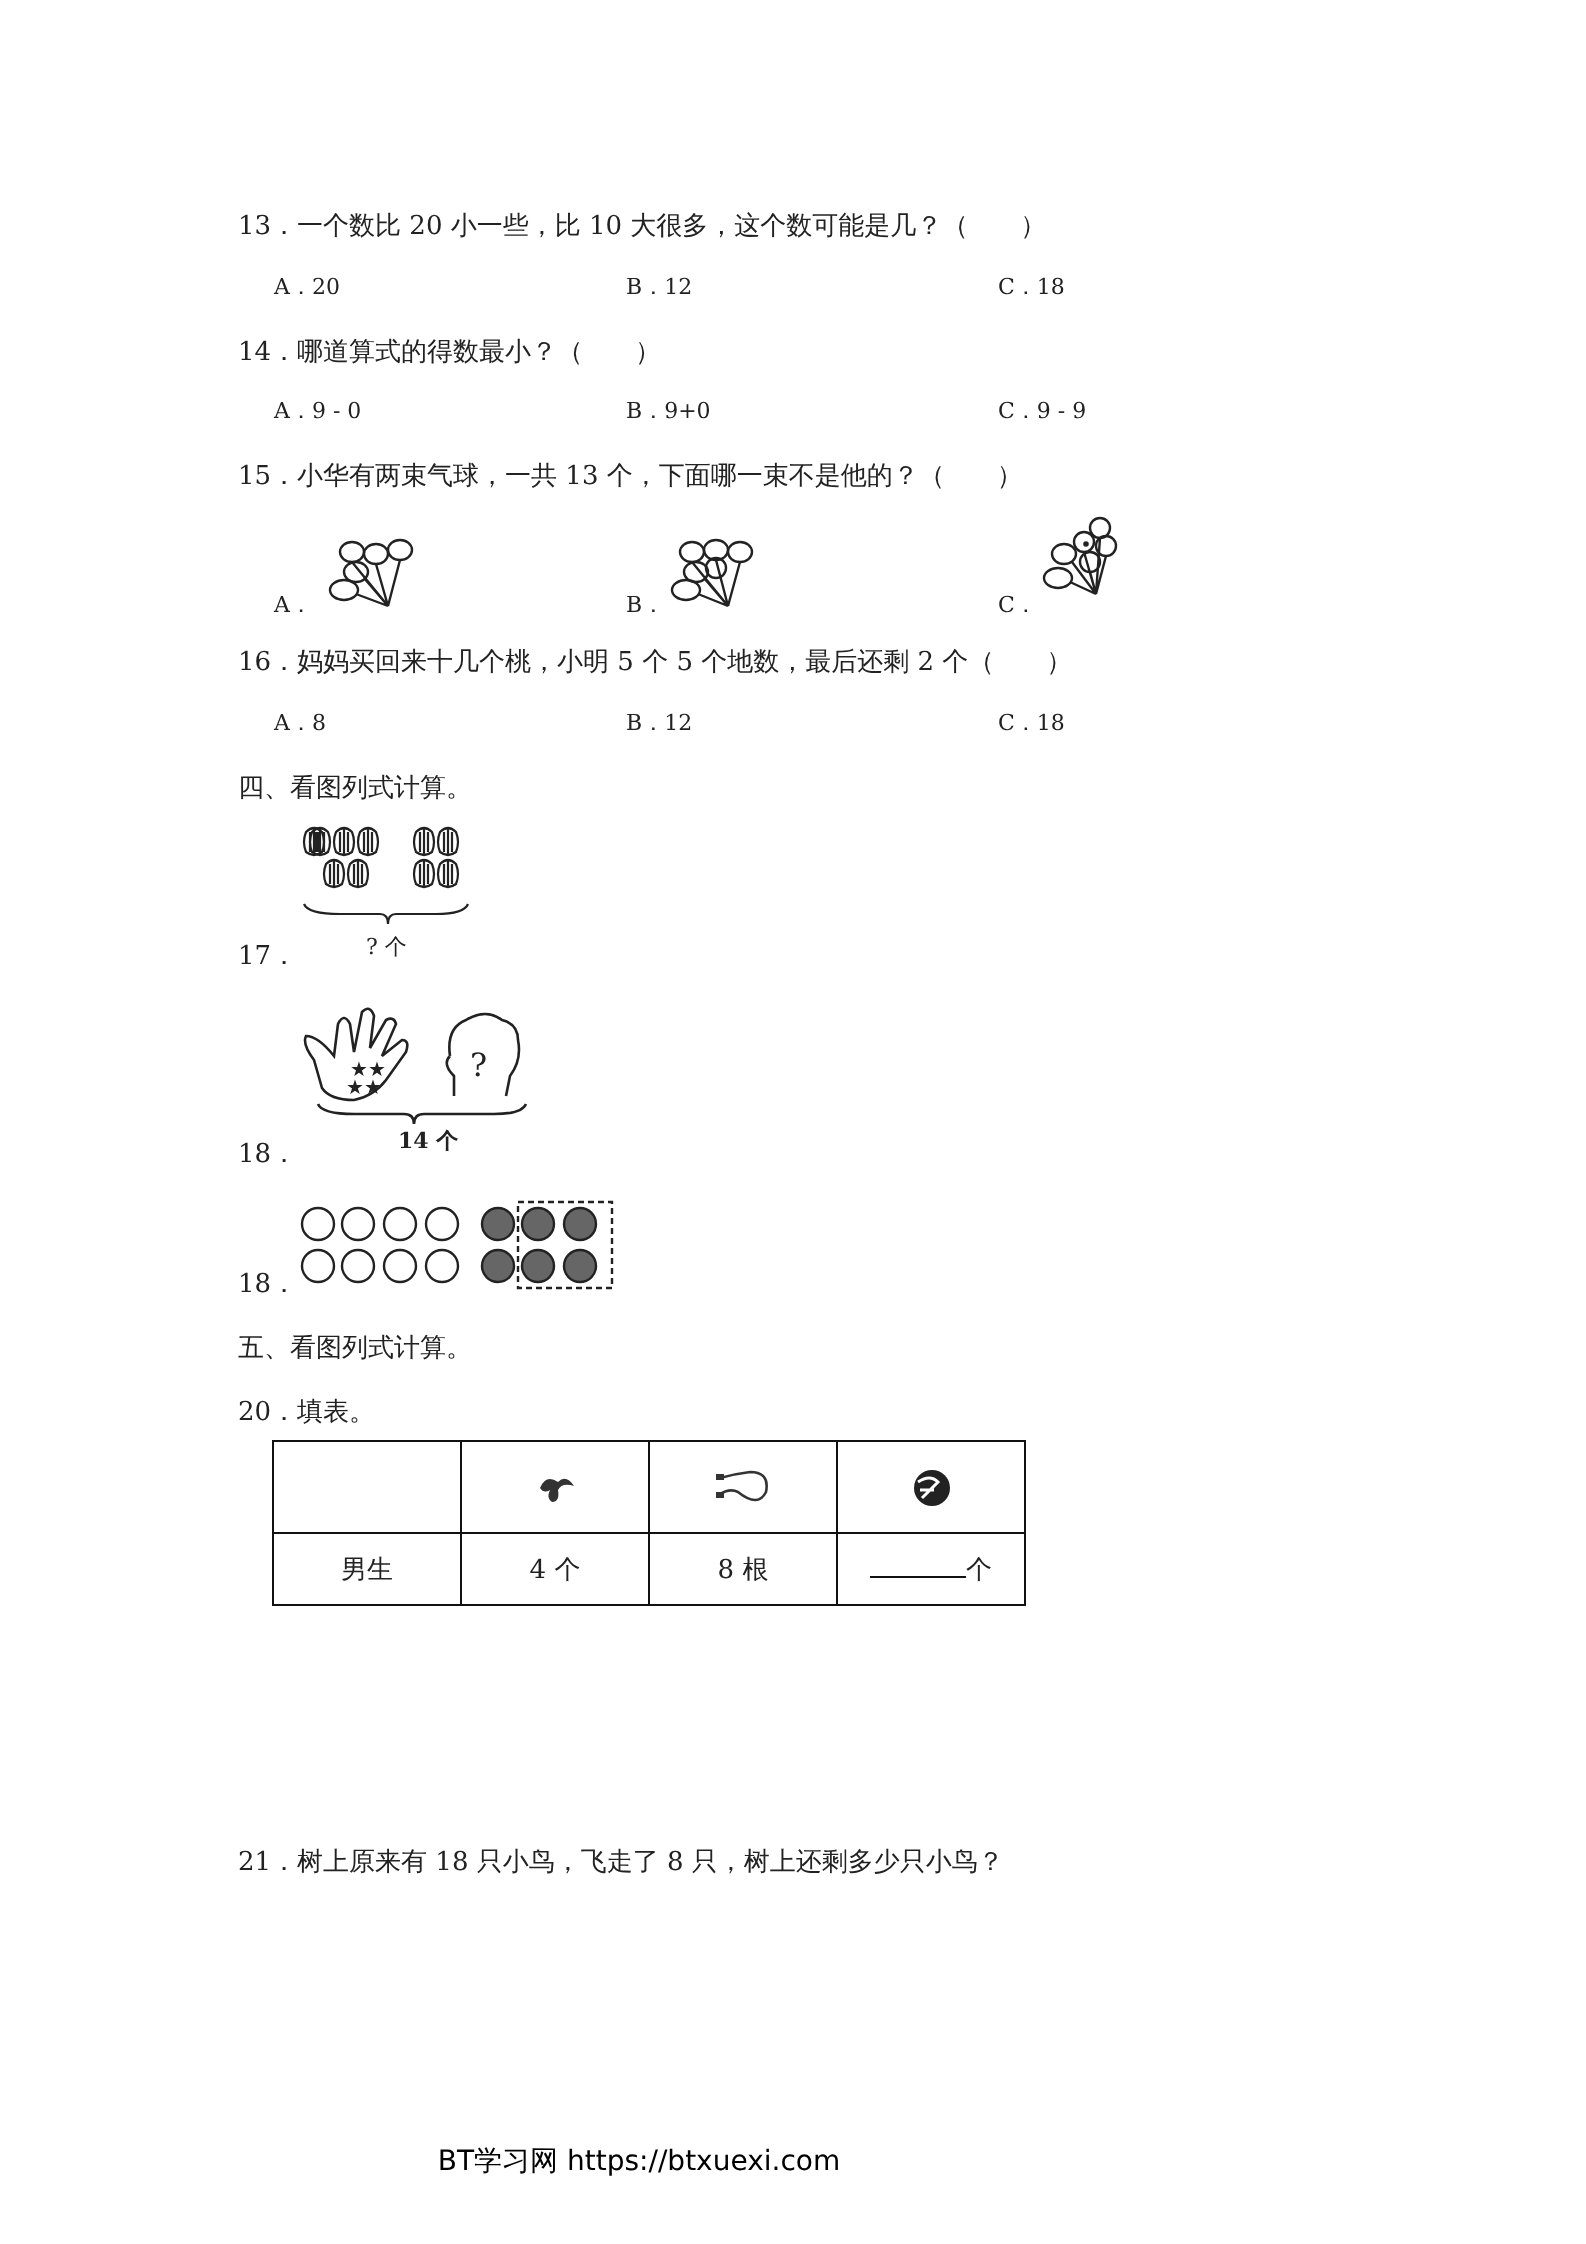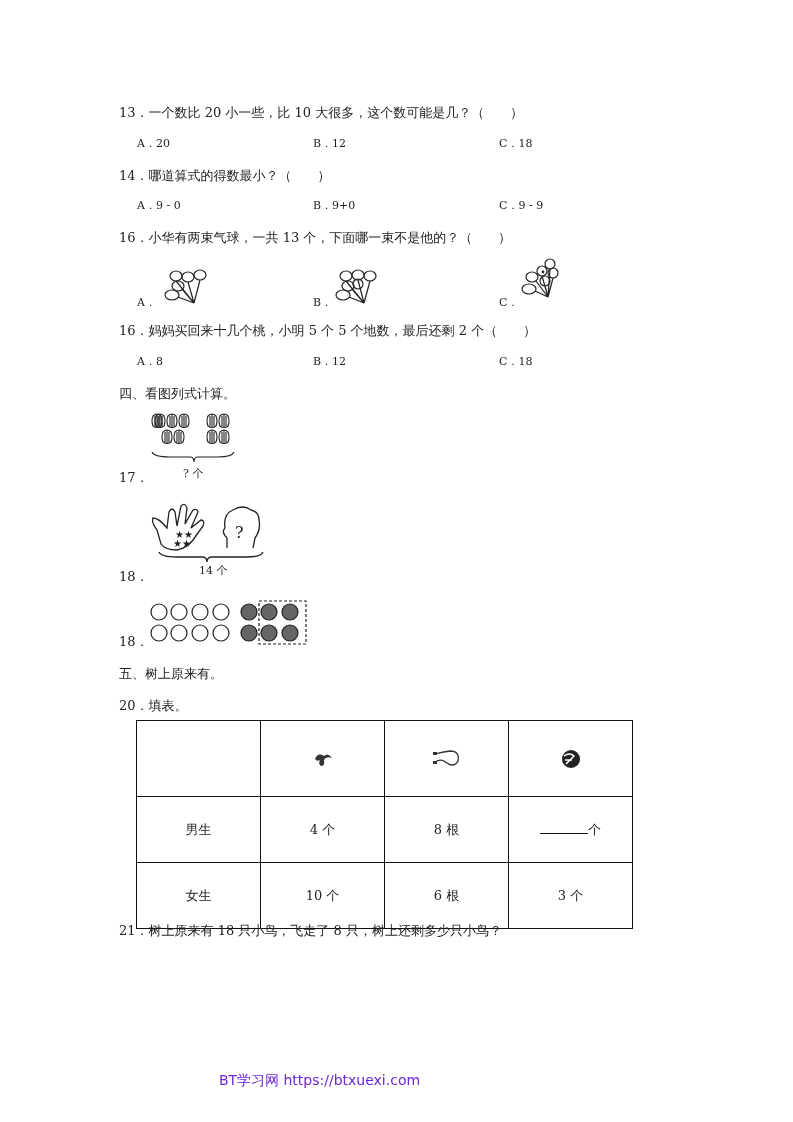--- a/index.html
+++ b/index.html
@@ -4,40 +4,40 @@
 <style>
   html, body { margin: 0; padding: 0; background: #ffffff; }
   body { width: 793px; height: 1122px; position: relative; overflow: hidden;
          font-family: "DejaVu Serif", "Liberation Serif", serif; color: #222; font-size: 13px; }
   .abs { position: absolute; white-space: nowrap; text-align: center; }
   .q { left: 119px; }
   .opt { font-size: 11px; }
   .fig { position: absolute; }
   svg { display: block; }
   table.fill { position: absolute; left: 136px; top: 720px; border-collapse: collapse; }
-  table.fill td { border: 1.5px solid #111; width: 93px; text-align: center; font-size: 13px; padding: 15px; }
+  table.fill td { border: 1.5px solid #111; width: 93px; text-align: center; font-size: 13px; padding: 0; }
   table.fill tr.head td { height: 45px; }
   table.fill tr.body td { height: 35px; }
   .blank { display: inline-block; width: 48px; border-bottom: 1.2px solid #111; height: 12px; vertical-align: baseline; }
-  .footer { left: 0; width: 639px; text-align: center; top: 1072px; font-family: "DejaVu Sans", "Liberation Sans", sans-serif; font-size: 14px; color: #6d28d9; }
+  .footer { left: 0; width: 639px; text-align: center; top: 1072px; font-family: "DejaVu Sans", "Liberation Sans", sans-serif; font-size: 14px; color: #000000; }
 </style>
 </head>
 <body>
 
 <div class="abs q" style="top:104px">13．一个数比 20 小一些，比 10 大很多，这个数可能是几？（　　）</div>
 <div class="abs opt" style="left:137px;top:136px">A．20</div>
 <div class="abs opt" style="left:313px;top:136px">B．12</div>
 <div class="abs opt" style="left:499px;top:136px">C．18</div>
 
 <div class="abs q" style="top:167px">14．哪道算式的得数最小？（　　）</div>
 <div class="abs opt" style="left:137px;top:198px">A．9 - 0</div>
 <div class="abs opt" style="left:313px;top:198px">B．9+0</div>
 <div class="abs opt" style="left:499px;top:198px">C．9 - 9</div>
 
-<div class="abs q" style="top:229px">16．小华有两束气球，一共 13 个，下面哪一束不是他的？（　　）</div>
+<div class="abs q" style="top:229px">15．小华有两束气球，一共 13 个，下面哪一束不是他的？（　　）</div>
 <div class="abs opt" style="left:137px;top:295px">A．</div>
 <div class="fig" style="left:164px;top:268px">
   <svg width="46" height="38" viewBox="0 0 46 38" fill="none" stroke="#222" stroke-width="1.2">
     <ellipse cx="12" cy="8" rx="6" ry="5"></ellipse>
       <ellipse cx="24" cy="9" rx="6" ry="5"></ellipse>
       <ellipse cx="36" cy="7" rx="6" ry="5"></ellipse>
     <ellipse cx="14" cy="18" rx="6" ry="5"></ellipse>
       <ellipse cx="8" cy="27" rx="7" ry="5"></ellipse>
     <path d="M12 13 L30 35 M24 14 L30 35 M36 12 L30 35 M18 21 L30 35 M14 29 L30 35"></path>
   </svg>
@@ -99,21 +99,21 @@
 <div class="fig" style="left:147px;top:500px">
   <svg width="125" height="62" viewBox="0 0 125 62" fill="none" stroke="#222" stroke-width="1.3">
     <path d="M10 30 Q4 22 6 18 Q12 18 20 28 L22 12 Q25 6 28 12 L30 26 L34 6 Q38 2 40 8 L38 24 L46 10 Q50 8 51 12 L44 28 L54 20 Q58 20 56 26 L46 40 Q40 48 30 50 Q18 50 14 44 Z"></path>
     <text x="28" y="38" font-size="10" fill="#222" stroke="none">★★</text>
     <text x="26" y="47" font-size="10" fill="#222" stroke="none">★★</text>
     <path d="M78 28 Q76 14 86 10 Q96 4 104 10 Q112 12 112 20 Q114 30 108 38 L106 48 M80 48 L80 38 Q74 32 78 28"></path>
     <text x="88" y="38" font-size="16" fill="#222" stroke="none">?</text>
     <path d="M12 52 Q14 57 30 57 L55 57 Q60 57 60 62 Q60 57 65 57 L100 57 Q114 57 116 52"></path>
   </svg>
 </div>
-<div class="abs" style="left:199px;top:563px;font-size:11px;font-weight:normal">14 个</div>
+<div class="abs" style="left:199px;top:563px;font-size:11px;font-weight:bold">14 个</div>
 <div class="abs q" style="top:568px">18．</div>
 
 <div class="fig" style="left:150px;top:600px">
   <svg width="160" height="46" viewBox="0 0 160 46" fill="none" stroke="#222" stroke-width="1.2">
     <circle cx="9" cy="12" r="8"></circle>
       <circle cx="29" cy="12" r="8"></circle>
       <circle cx="50" cy="12" r="8"></circle>
       <circle cx="71" cy="12" r="8"></circle>
     <circle cx="9" cy="33" r="8"></circle>
       <circle cx="29" cy="33" r="8"></circle>
@@ -125,21 +125,21 @@
         <circle cx="140" cy="12" r="8"></circle>
     <circle cx="99" cy="33" r="8"></circle>
         <circle cx="119" cy="33" r="8"></circle>
         <circle cx="140" cy="33" r="8"></circle>
       </g>
     <rect x="109" y="1" width="47" height="43" stroke-dasharray="3,2"></rect>
   </svg>
 </div>
 <div class="abs q" style="top:633px">18．</div>
 
-<div class="abs q" style="top:665px">五、树上原来有。</div>
+<div class="abs q" style="top:665px">五、看图列式计算。</div>
 <div class="abs q" style="top:697px">20．填表。</div>
 
 <table class="fill">
   <tbody>
       <tr class="head">
     <td></td>
     <td>
       <svg width="22" height="18" viewBox="0 0 22 18" style="margin:auto">
             <path d="M3 9 Q6 2 12 6 Q16 2 20 8 Q14 6 12 10 Q13 16 9 16 Q6 14 8 10 Q5 12 3 9Z" fill="#333"></path>
           </svg>
@@ -157,24 +157,18 @@
             <path d="M4 8 Q10 4 14 8 Q10 12 6 16 M5 12 L12 12" fill="none" stroke="#fff" stroke-width="1.5"></path>
           </svg>
     </td>
   </tr>
   <tr class="body">
     <td>男生</td>
     <td>4 个</td>
     <td>8 根</td>
     <td><span class="blank"></span><span>个</span></td>
   </tr>
-  <tr class="body">
-    <td>女生</td>
-    <td>10 个</td>
-    <td>6 根</td>
-    <td>3 个</td>
-  </tr>
 </tbody>
   </table>
 
 <div class="abs q" style="top:922px">21．树上原来有 18 只小鸟，飞走了 8 只，树上还剩多少只小鸟？</div>
 
 <div class="abs footer">BT学习网 https://btxuexi.com</div>
 
 </body></html>

